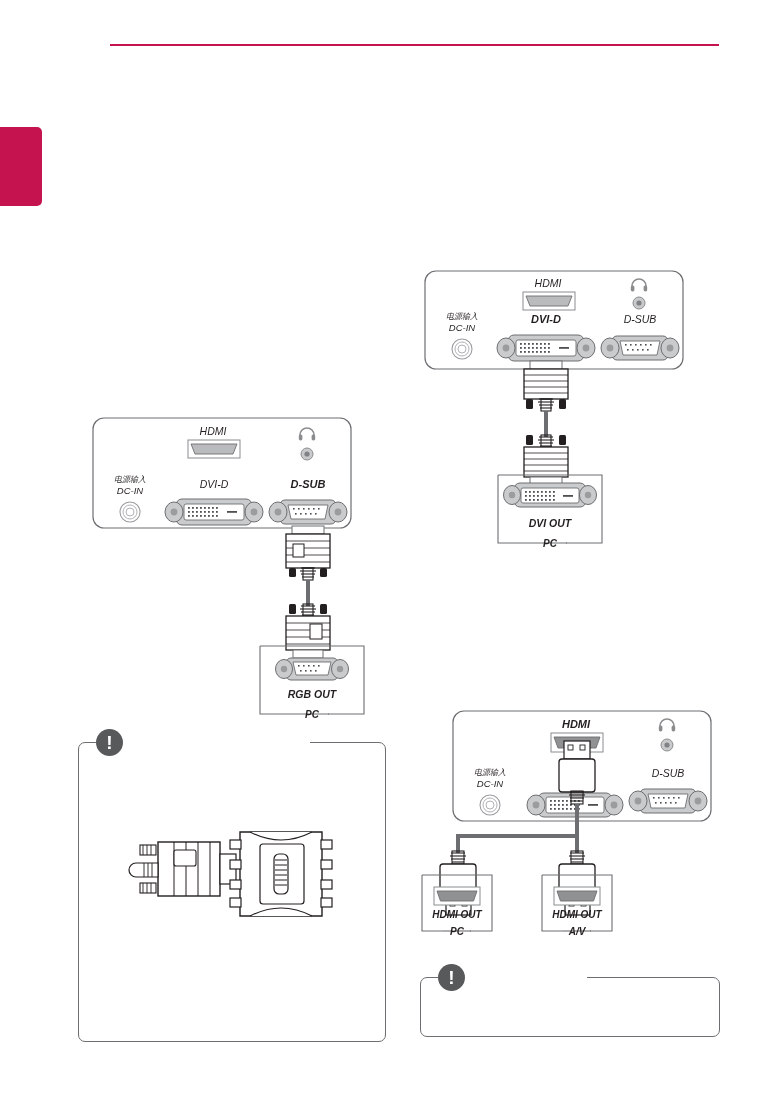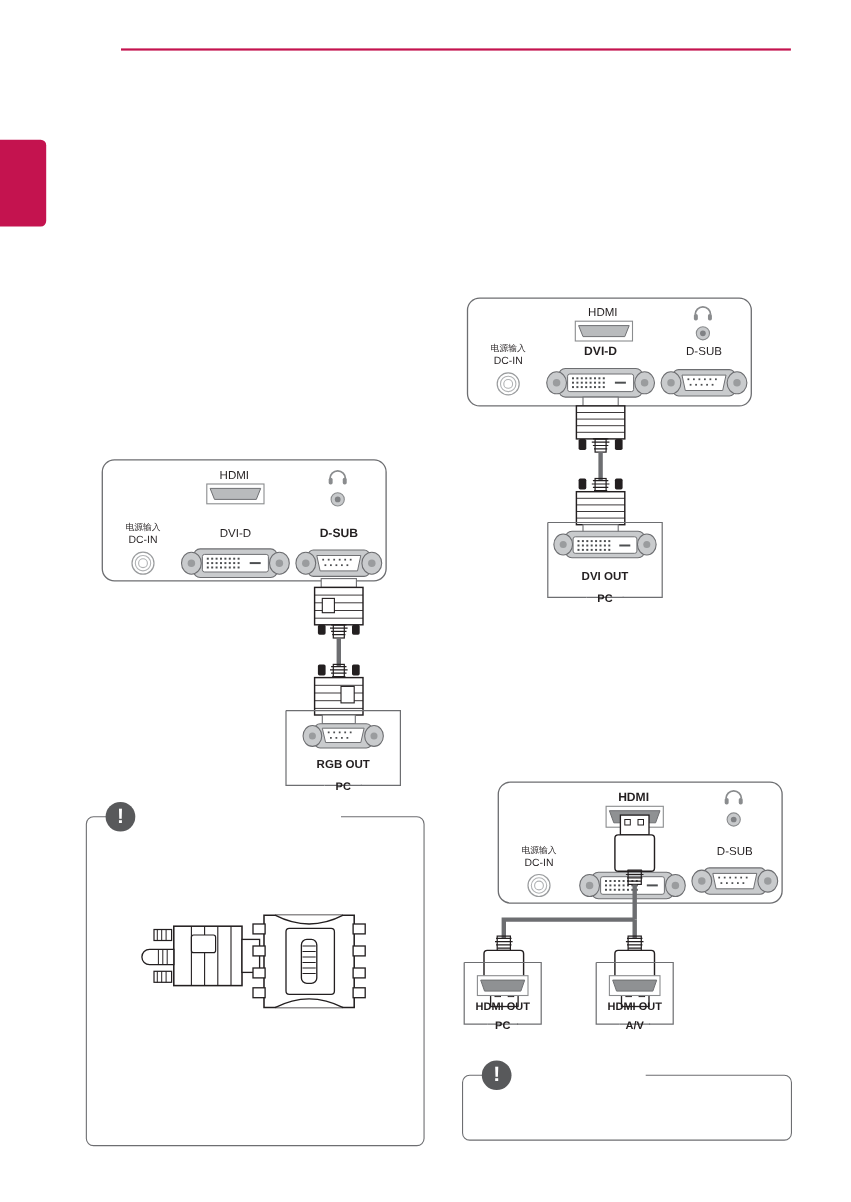--- a/index.html
+++ b/index.html
@@ -9,21 +9,21 @@
     -webkit-font-smoothing:antialiased;
   }
   .page{position:absolute;inset:0;overflow:hidden;}
 
   
   .hrule{position:absolute;left:110px;top:44px;width:609px;height:2px;background:#c4134f;}
   .side-tab{position:absolute;left:0;top:127px;width:42px;height:79px;background:#c4134f;
             border-top-right-radius:5px;border-bottom-right-radius:5px;}
 
   
-  .fig{position:absolute;}
+  .fig{position:absolute;font-style:italic;}
   .fig svg{display:block;}
 
   
   .note{position:absolute;box-sizing:border-box;}
   .note .nbox{position:absolute;inset:0;border:1px solid #6d6e71;border-radius:7px;}
   .note .ngap{position:absolute;left:22px;top:-1px;height:3px;background:#ffffff;}
   .note .nicon{position:absolute;left:18px;top:-13px;width:27px;height:27px;border-radius:50%;
                background:#58595b;color:#ffffff;display:flex;align-items:center;justify-content:center;
                font-size:19px;font-weight:bold;line-height:1;font-family:"Liberation Sans",sans-serif;}
   .note .ntitle{position:absolute;left:52px;top:-11px;font-size:11px;color:#231f20;font-weight:bold;

